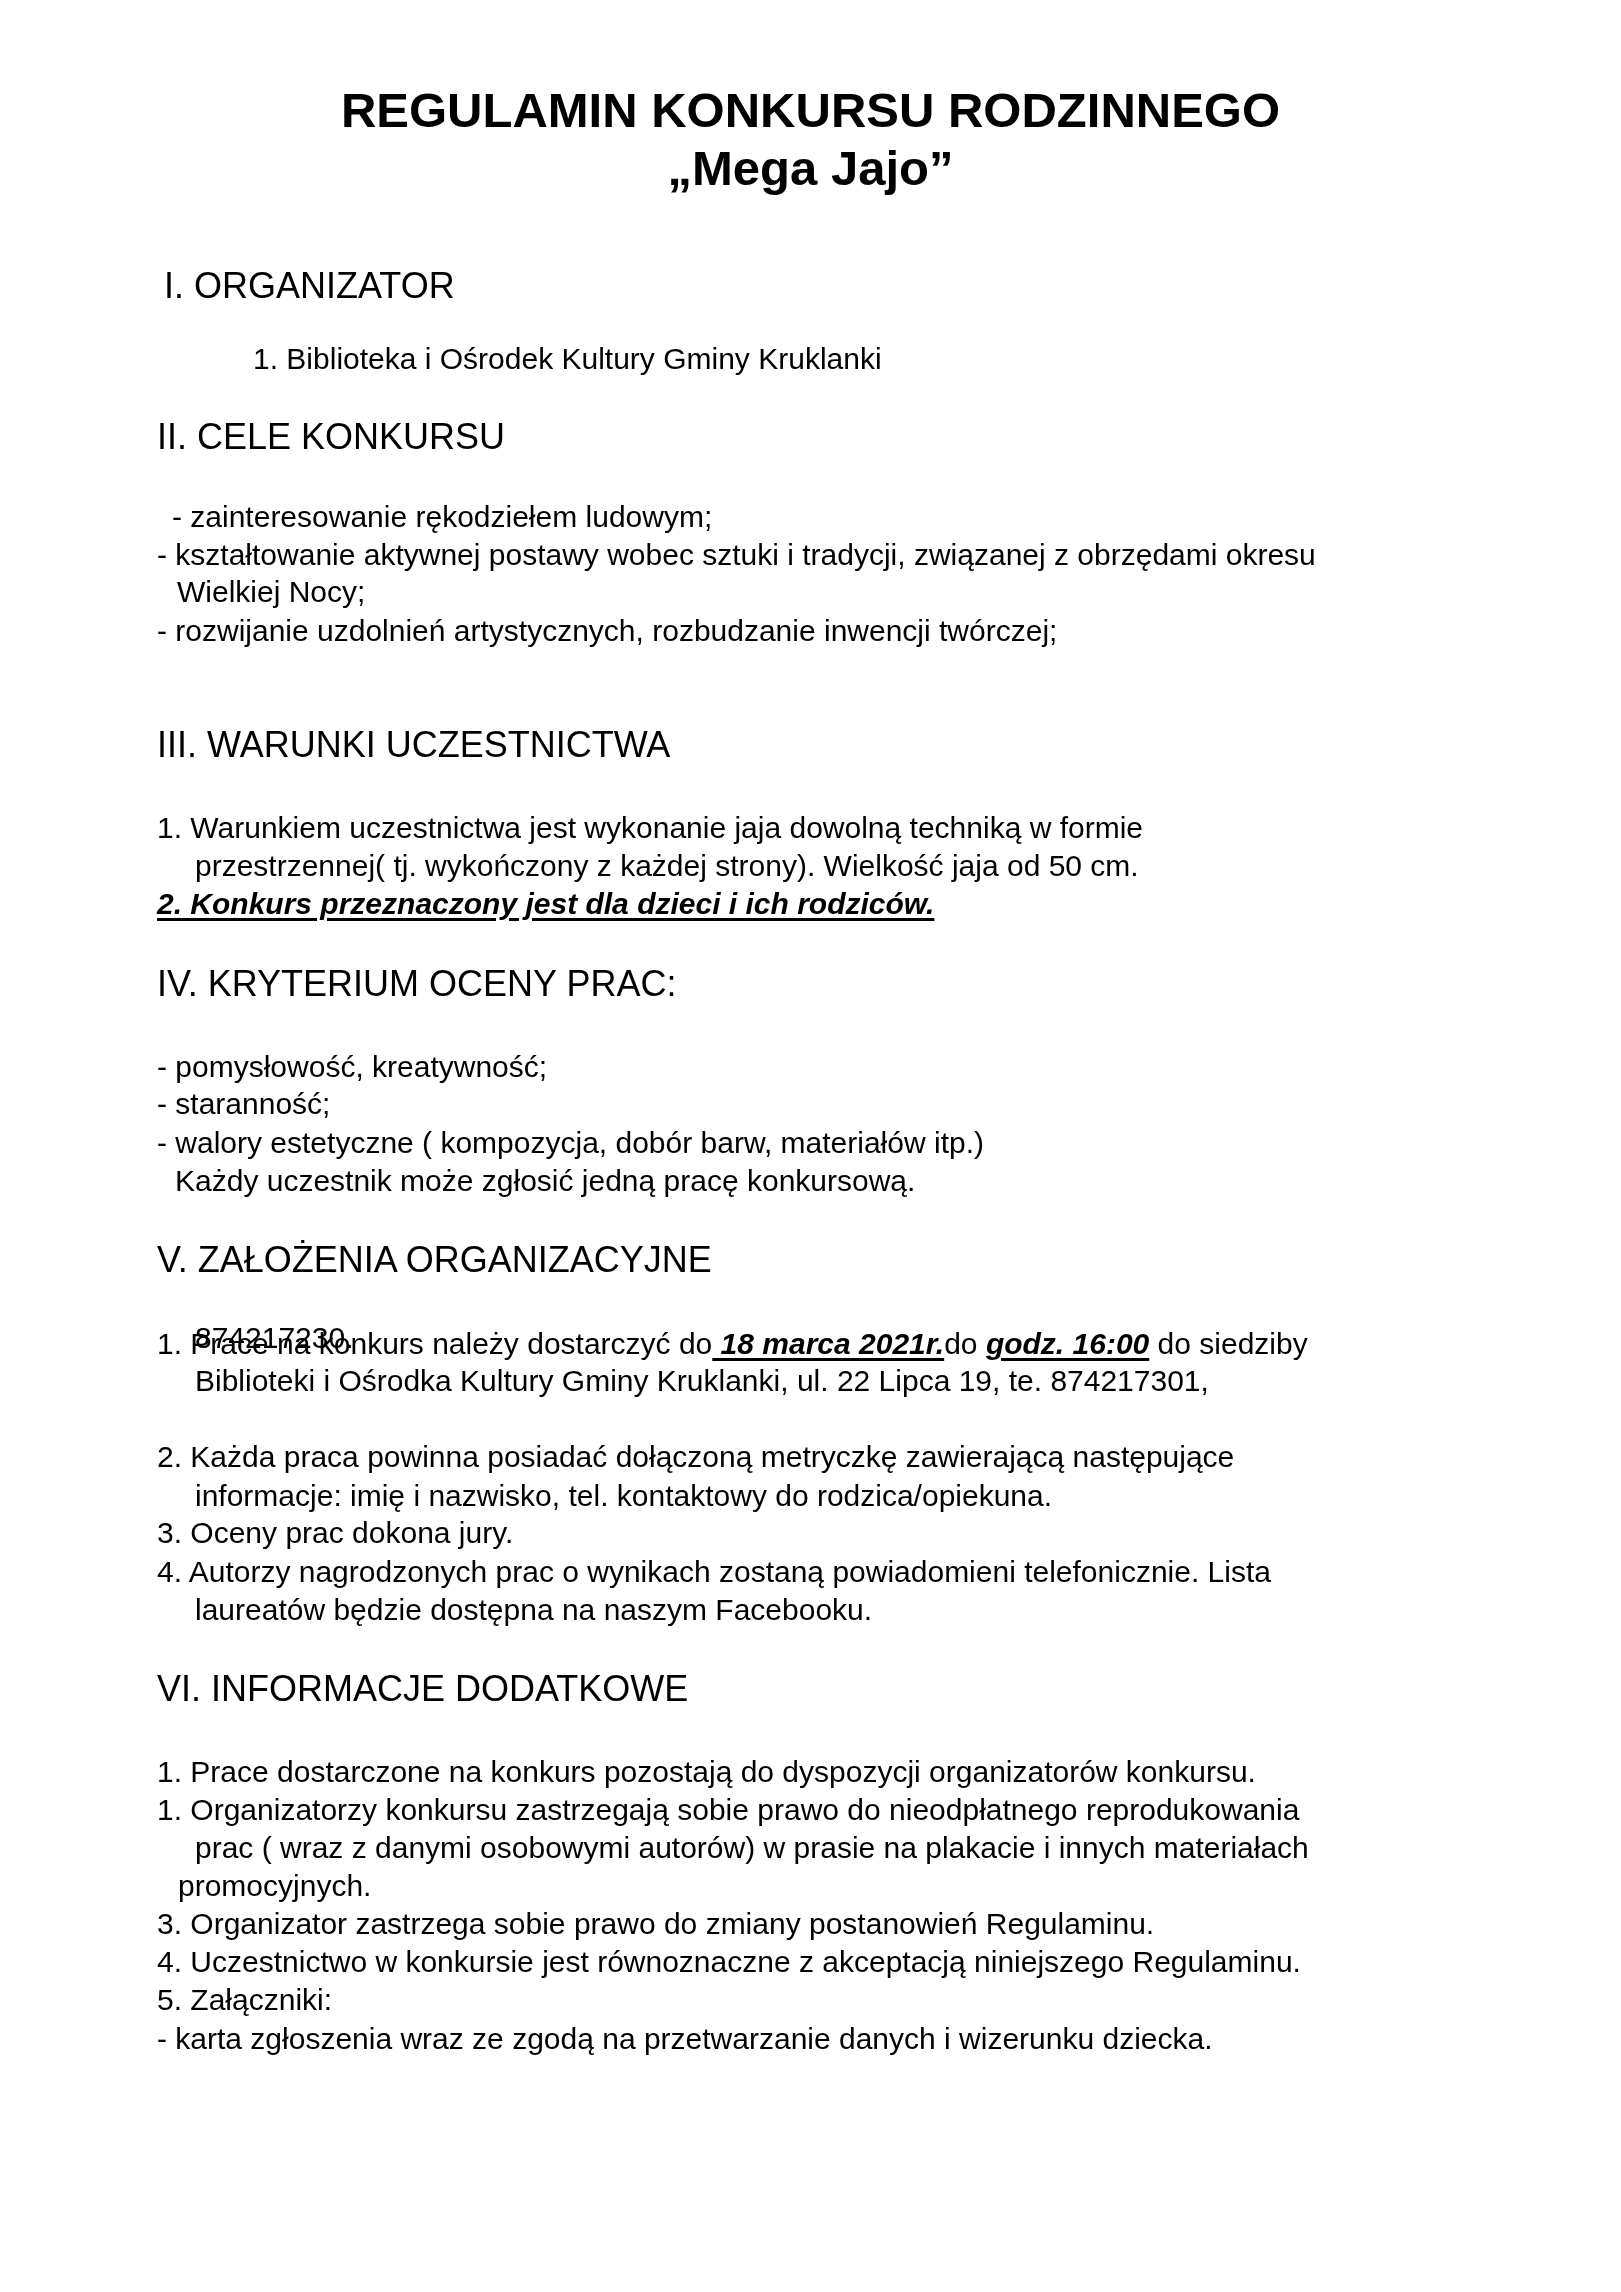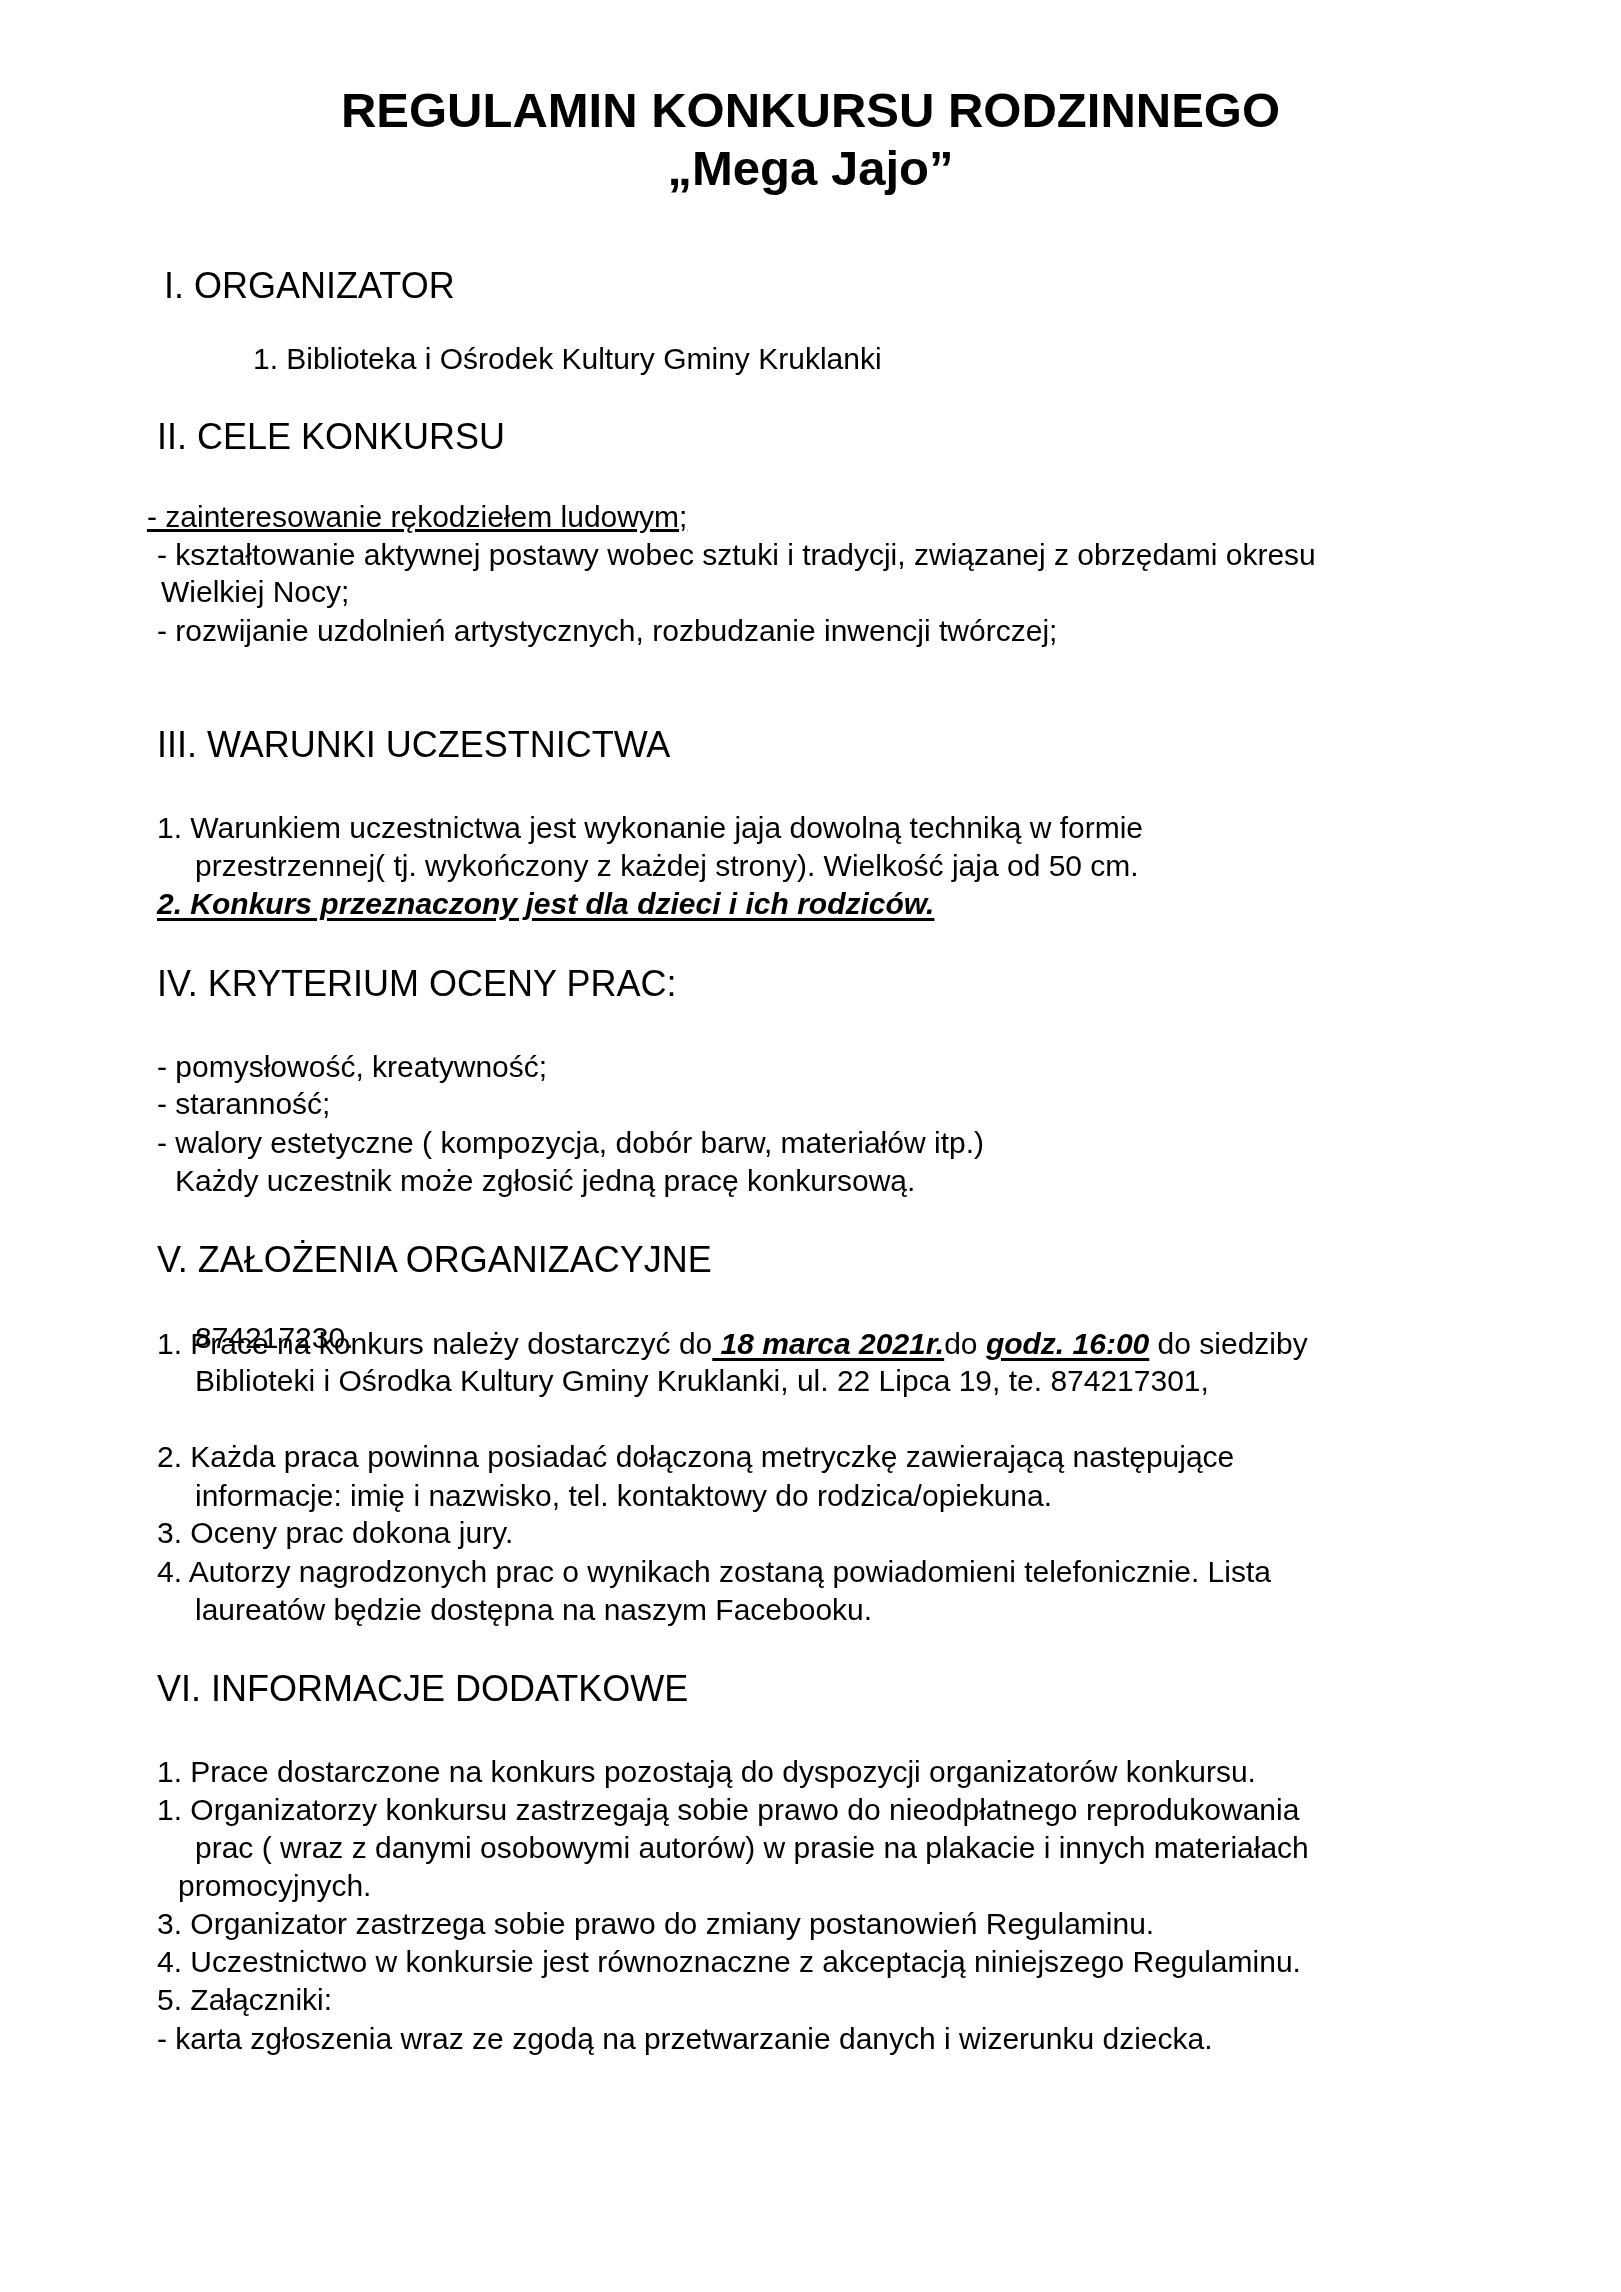--- a/index.html
+++ b/index.html
@@ -24,23 +24,23 @@
 
 <div>
 
   <div class="title" style="top:82px;">REGULAMIN KONKURSU RODZINNEGO</div>
   <div class="title" style="top:140px;">„Mega Jajo”</div>
 
   <div class="h" style="left:164px; top:265px;">I. ORGANIZATOR</div>
   <div class="p" style="left:253px; top:340px;">1. Biblioteka i Ośrodek Kultury Gminy Kruklanki</div>
 
   <div class="h" style="left:157px; top:416px;">II. CELE KONKURSU</div>
-  <div class="p" style="left:147px; top:498px;text-decoration:underline;">- zainteresowanie rękodziełem ludowym;</div>
+  <div class="p" style="left:172px; top:498px;">- zainteresowanie rękodziełem ludowym;</div>
   <div class="p" style="left:157px; top:536px;">- kształtowanie aktywnej postawy wobec sztuki i tradycji, związanej z obrzędami okresu</div>
-  <div class="p" style="left:161px; top:573px;">Wielkiej Nocy;</div>
+  <div class="p" style="left:177px; top:573px;">Wielkiej Nocy;</div>
   <div class="p" style="left:157px; top:612px;">- rozwijanie uzdolnień artystycznych, rozbudzanie inwencji twórczej;</div>
 
   <div class="h" style="left:157px; top:724px;">III. WARUNKI UCZESTNICTWA</div>
   <div class="p" style="left:157px; top:809px;">1. Warunkiem uczestnictwa jest wykonanie jaja dowolną techniką w formie</div>
   <div class="p" style="left:195px; top:847px;">przestrzennej( tj. wykończony z każdej strony). Wielkość jaja od 50 cm.</div>
   <div class="p bu" style="left:157px; top:885px;">2. Konkurs przeznaczony jest dla dzieci i ich rodziców.</div>
 
   <div class="h" style="left:157px; top:963px;">IV. KRYTERIUM OCENY PRAC:</div>
   <div class="p" style="left:157px; top:1048px;">- pomysłowość, kreatywność;</div>
   <div class="p" style="left:157px; top:1085px;">- staranność;</div>

